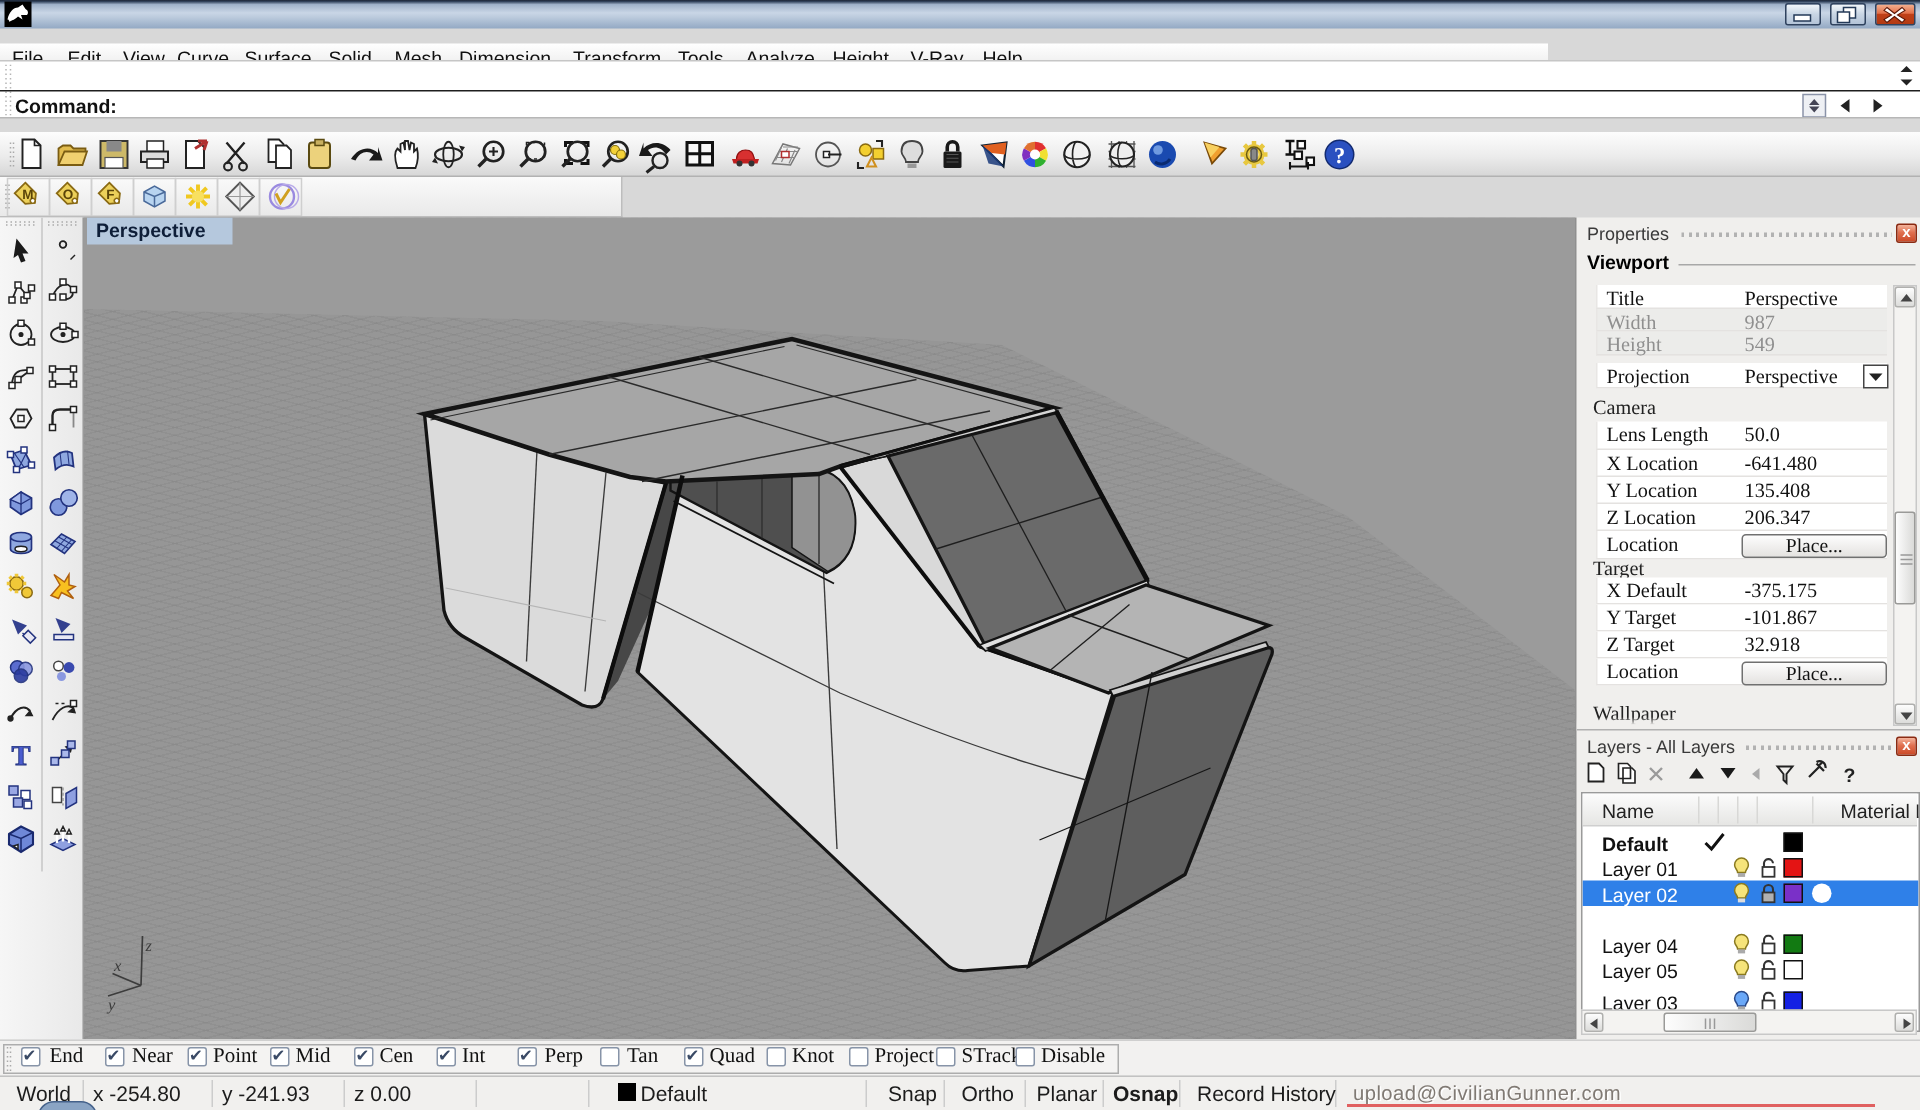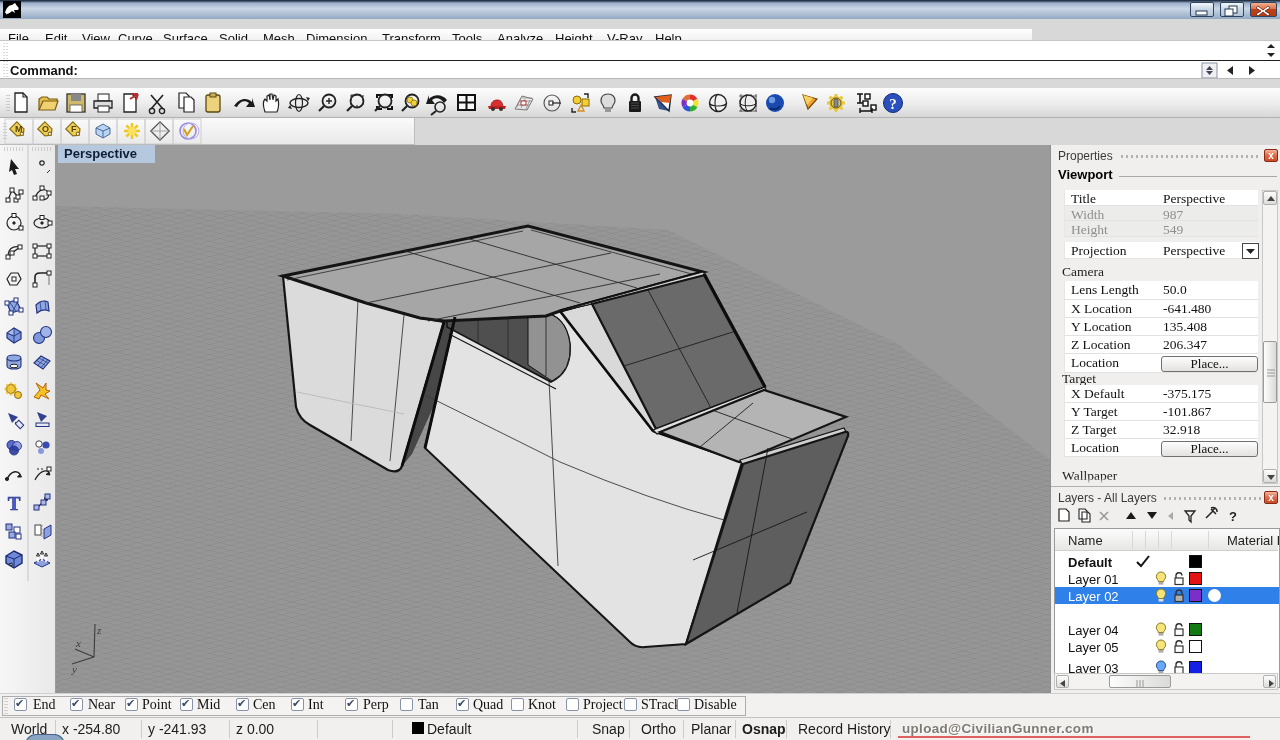--- a/index.html
+++ b/index.html
@@ -864,17 +864,17 @@
     <div class="cell" style="left:62px">x -254.80</div>
     <div class="cell" style="left:148px">y -241.93</div>
     <div class="cell" style="left:236px">z 0.00</div>
     <div class="cell" style="left:412px;top:4px;width:12px;height:12px;background:#000"></div>
     <div class="cell" style="left:427px">Default</div>
     <div class="cell" style="left:592px">Snap</div>
     <div class="cell" style="left:641px">Ortho</div>
     <div class="cell" style="left:691px">Planar</div>
     <div class="cell" style="left:742px;font-weight:bold">Osnap</div>
     <div class="cell" style="left:798px">Record History</div>
-    <div class="abs" style="left:902px;top:3px;font-size:13.5px;font-weight:bold;color:#807a74;text-shadow:1px 1px 0 #ffffff;letter-spacing:0.3px">upload@CivilianGunner.com</div>
+    <div class="abs" style="left:902px;top:3px;font-size:13.5px;font-weight:normal;color:#807a74;text-shadow:1px 1px 0 #ffffff;letter-spacing:0.3px">upload@CivilianGunner.com</div>
     <div class="abs" style="left:898px;top:18px;width:352px;height:2px;background:#e06060"></div>
     <div class="abs" style="left:25px;top:16px;width:38px;height:10px;border-radius:19px 19px 0 0;background:#8aa4c4;border:1px solid #44618a;border-bottom:none"></div>
   </div>
 </div>
 
 </body></html>

